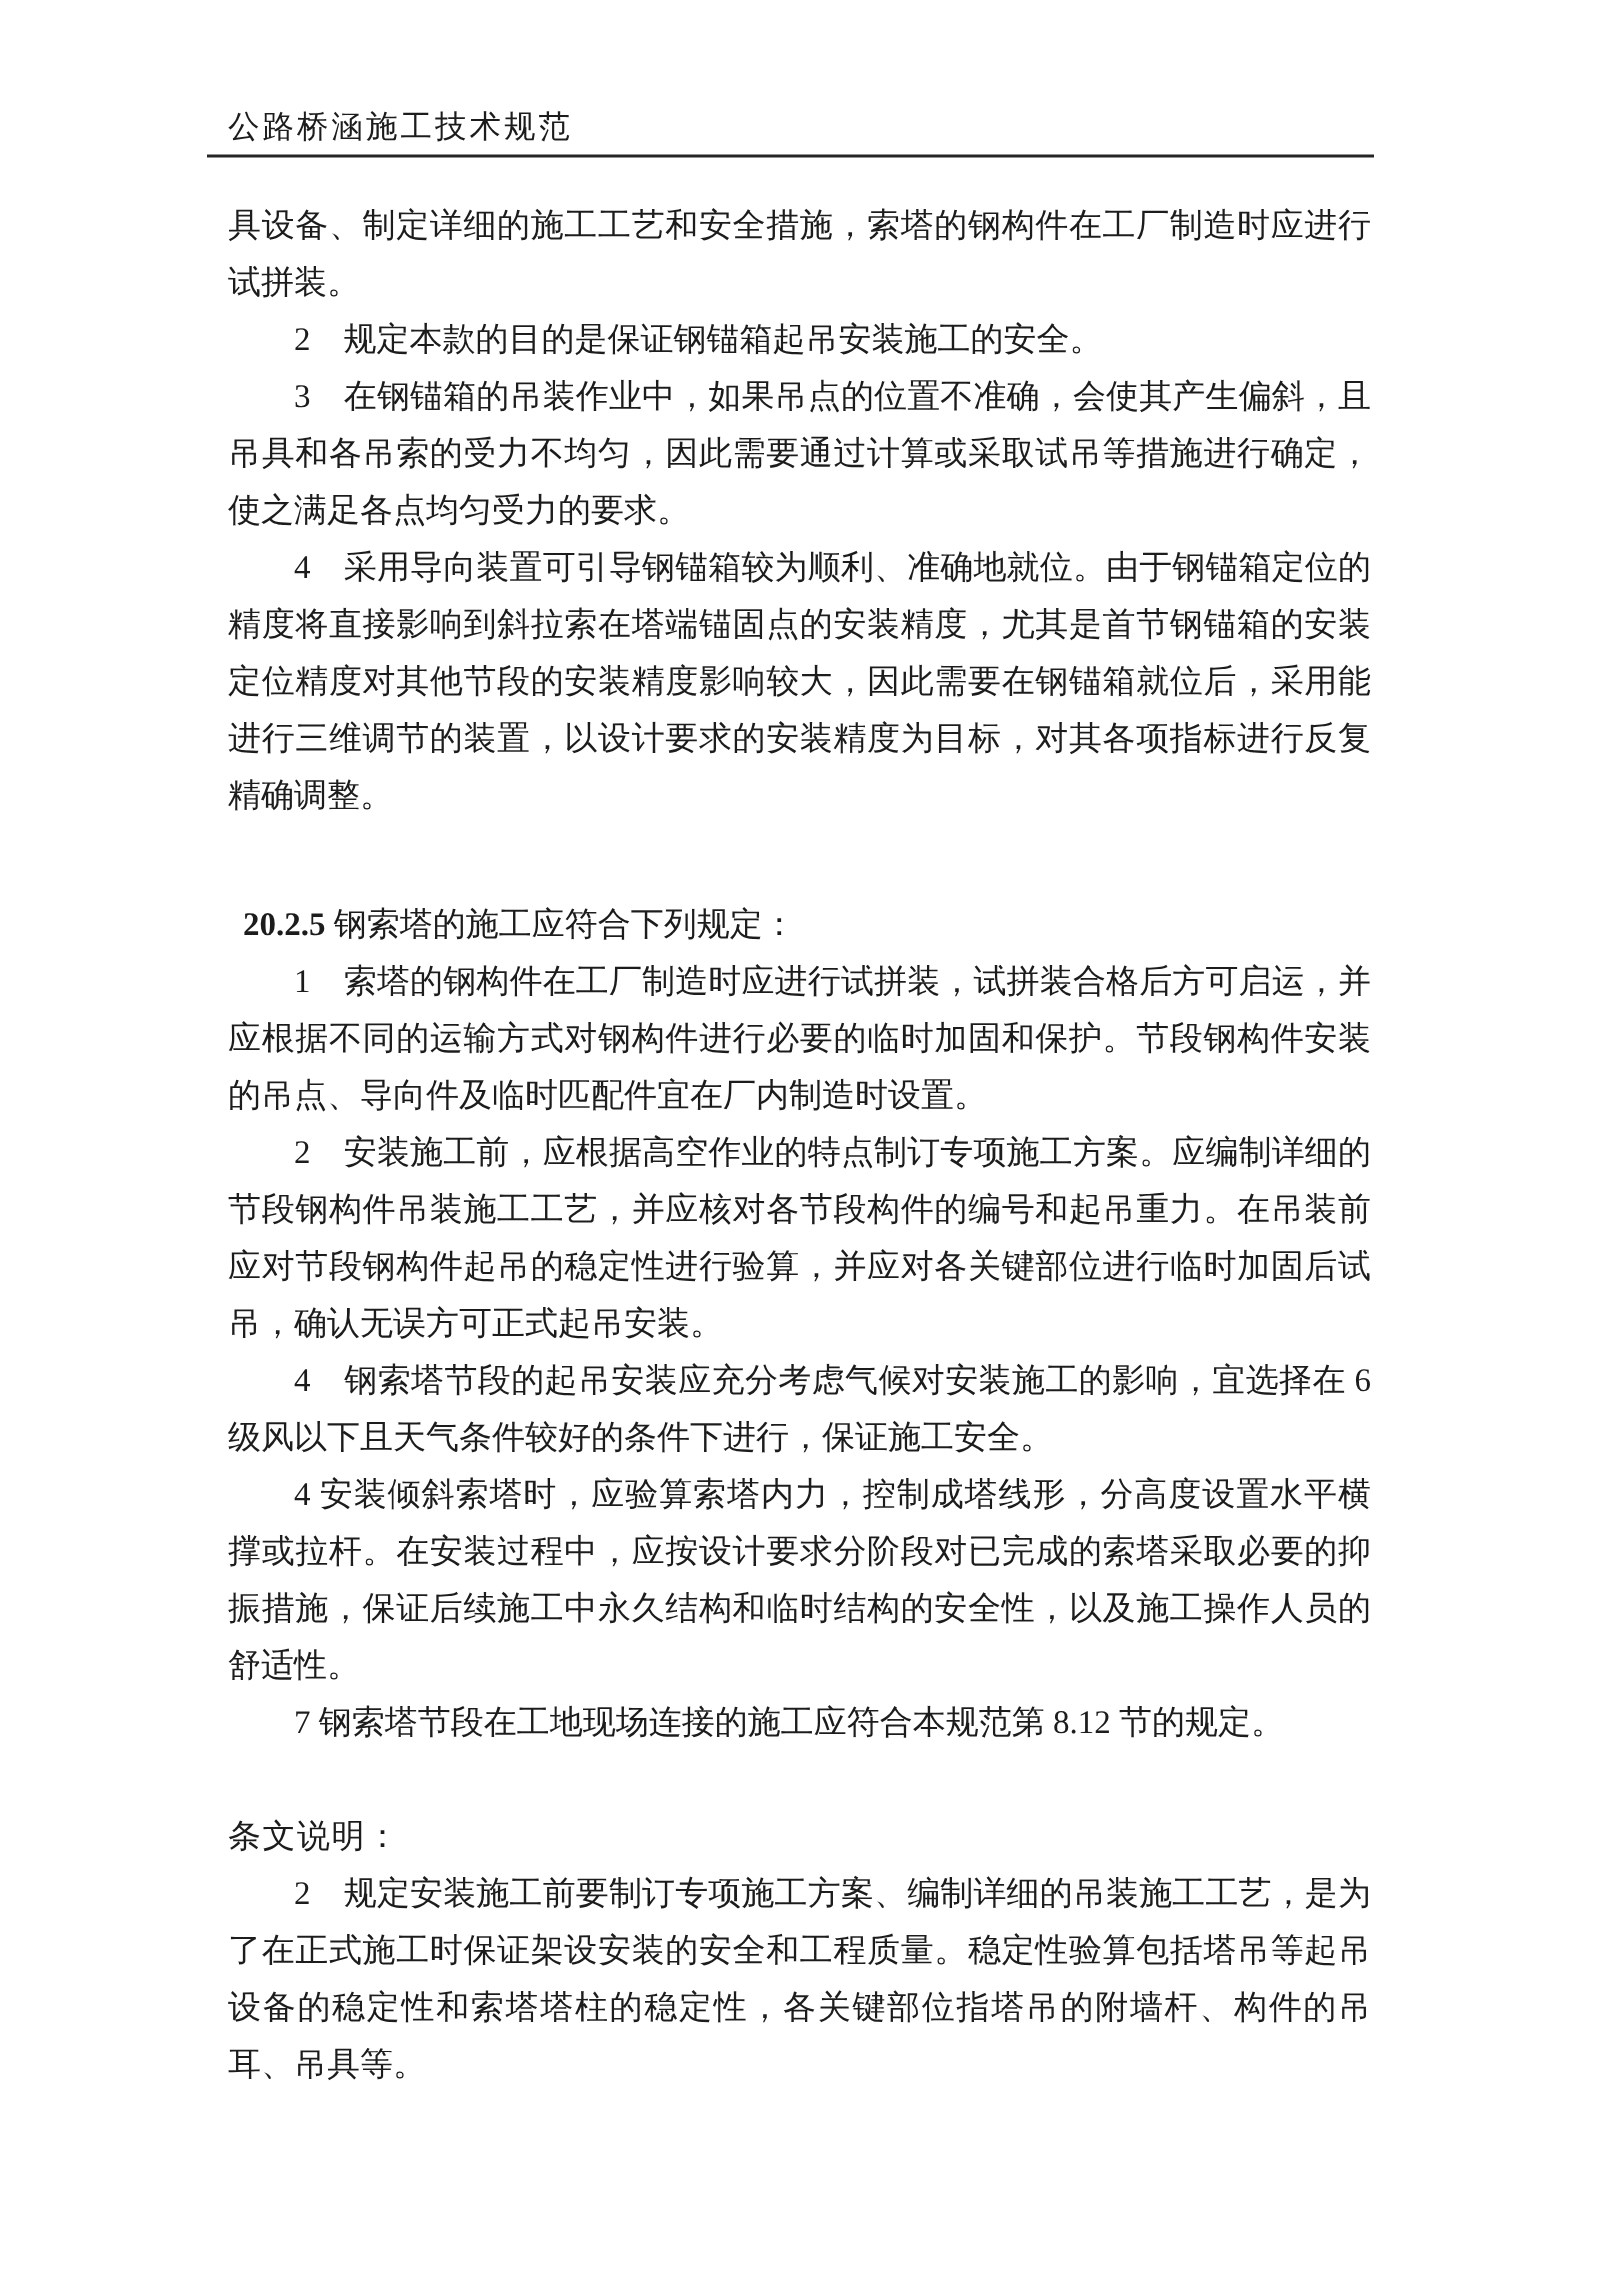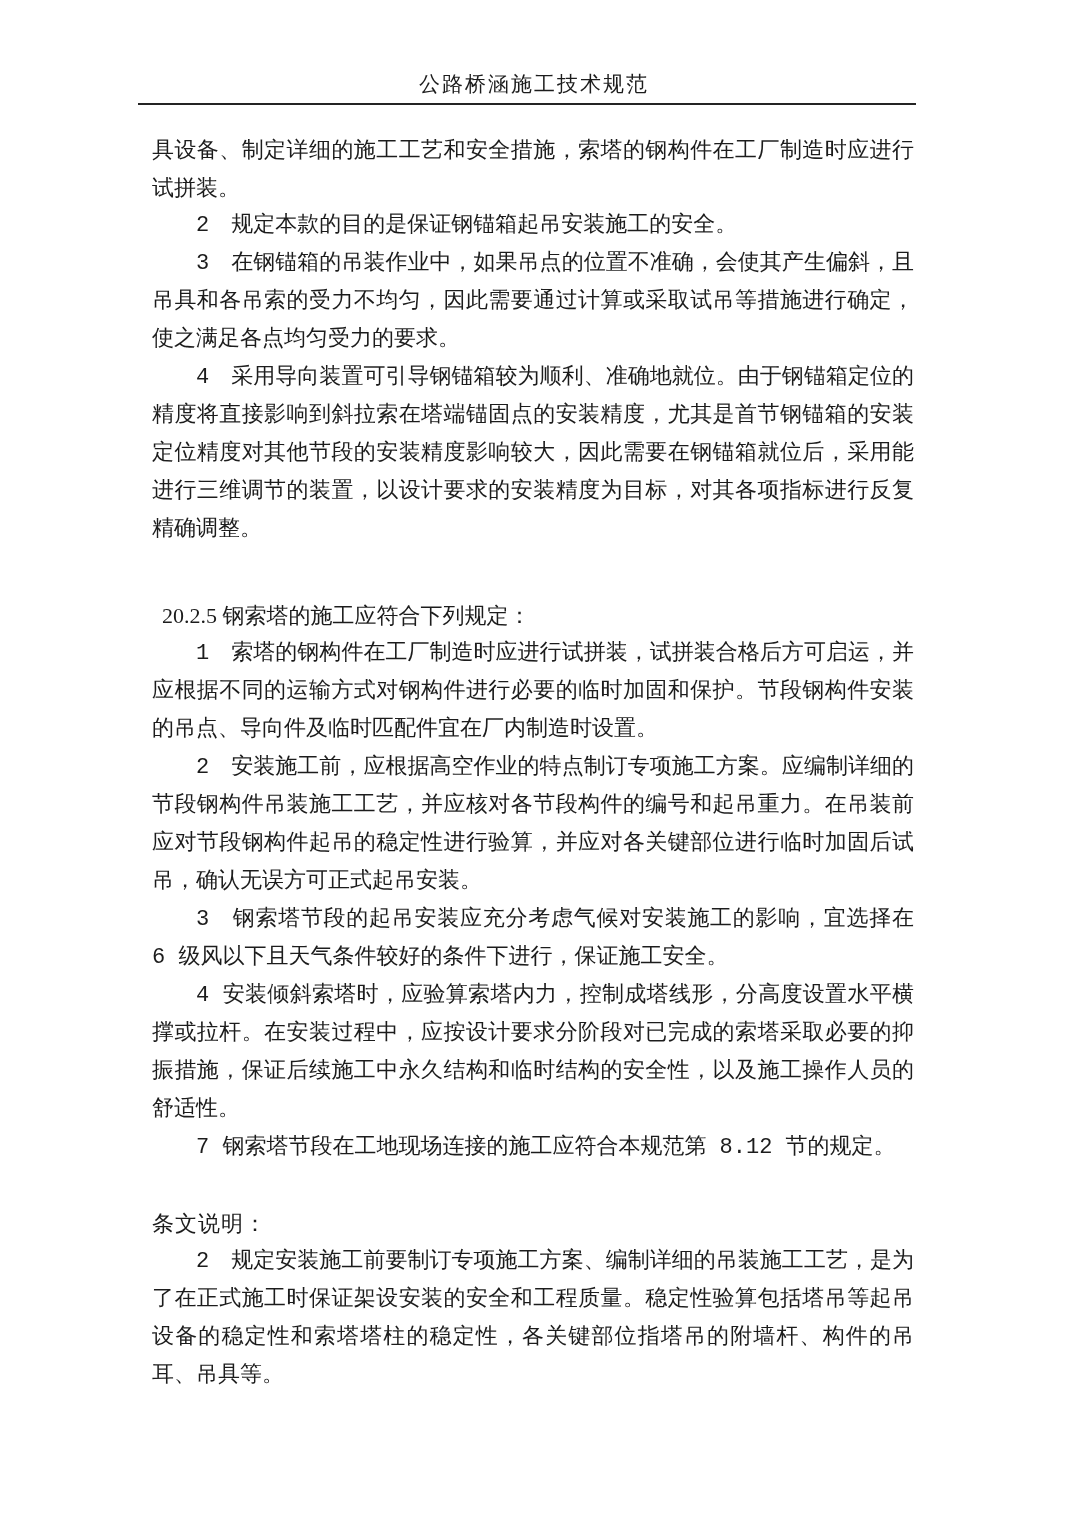--- a/index.html
+++ b/index.html
@@ -14,39 +14,38 @@
     overflow: hidden;
     box-sizing: border-box;
   }
   .page-header {
     margin: 0 158px 0 138px;
     padding: 72px 0 7px 14px;
     border-bottom: 2px solid #242424;
     font-size: 21px;
     line-height: 24px;
     letter-spacing: 2px;
-    text-align: center;
   }
   .page-body {
     padding: 26px 160px 0 152px;
   }
   .page-body p {
     margin: 0;
     font-size: 22px;
     line-height: 38px;
     text-align: justify;
   }
   
   .kai { font-weight: 400; }
-  .indent { text-indent: 44px; font-family: Liberation Mono, monospace; }
+  .indent { text-indent: 44px; }
   .clause-heading {
     margin-top: 48px !important;
     text-indent: 10px;
   }
-  .clause-heading .clause-no { font-weight: normal; }
+  .clause-heading .clause-no { font-weight: bold; }
   .cmt-heading {
     margin-top: 38px !important;
     font-weight: normal;
     letter-spacing: 1px;
   }
 </style>
 </head>
 <body>
 
 <div class="page">
@@ -67,21 +66,21 @@
 
     <p class="clause-heading">
       <strong class="clause-no">20.2.5</strong>
       <span>钢索塔的施工应符合下列规定：</span>
     </p>
 
     <p class="indent">1　索塔的钢构件在工厂制造时应进行试拼装，试拼装合格后方可启运，并应根据不同的运输方式对钢构件进行必要的临时加固和保护。节段钢构件安装的吊点、导向件及临时匹配件宜在厂内制造时设置。</p>
 
     <p class="indent">2　安装施工前，应根据高空作业的特点制订专项施工方案。应编制详细的节段钢构件吊装施工工艺，并应核对各节段构件的编号和起吊重力。在吊装前应对节段钢构件起吊的稳定性进行验算，并应对各关键部位进行临时加固后试吊，确认无误方可正式起吊安装。</p>
 
-    <p class="indent">3　钢索塔节段的起吊安装应充分考虑气候对安装施工的影响，宜选择在 6 级风以下且天气条件较好的条件下进行，保证施工安全。</p>
+    <p class="indent">4　钢索塔节段的起吊安装应充分考虑气候对安装施工的影响，宜选择在 6 级风以下且天气条件较好的条件下进行，保证施工安全。</p>
 
     <p class="indent">4 安装倾斜索塔时，应验算索塔内力，控制成塔线形，分高度设置水平横撑或拉杆。在安装过程中，应按设计要求分阶段对已完成的索塔采取必要的抑振措施，保证后续施工中永久结构和临时结构的安全性，以及施工操作人员的舒适性。</p>
 
 
 
     <p class="indent">7 钢索塔节段在工地现场连接的施工应符合本规范第 8.12 节的规定。</p>
 
     <p class="kai cmt-heading">条文说明：</p>
 
     <p class="kai indent">2　规定安装施工前要制订专项施工方案、编制详细的吊装施工工艺，是为了在正式施工时保证架设安装的安全和工程质量。稳定性验算包括塔吊等起吊设备的稳定性和索塔塔柱的稳定性，各关键部位指塔吊的附墙杆、构件的吊耳、吊具等。</p>

